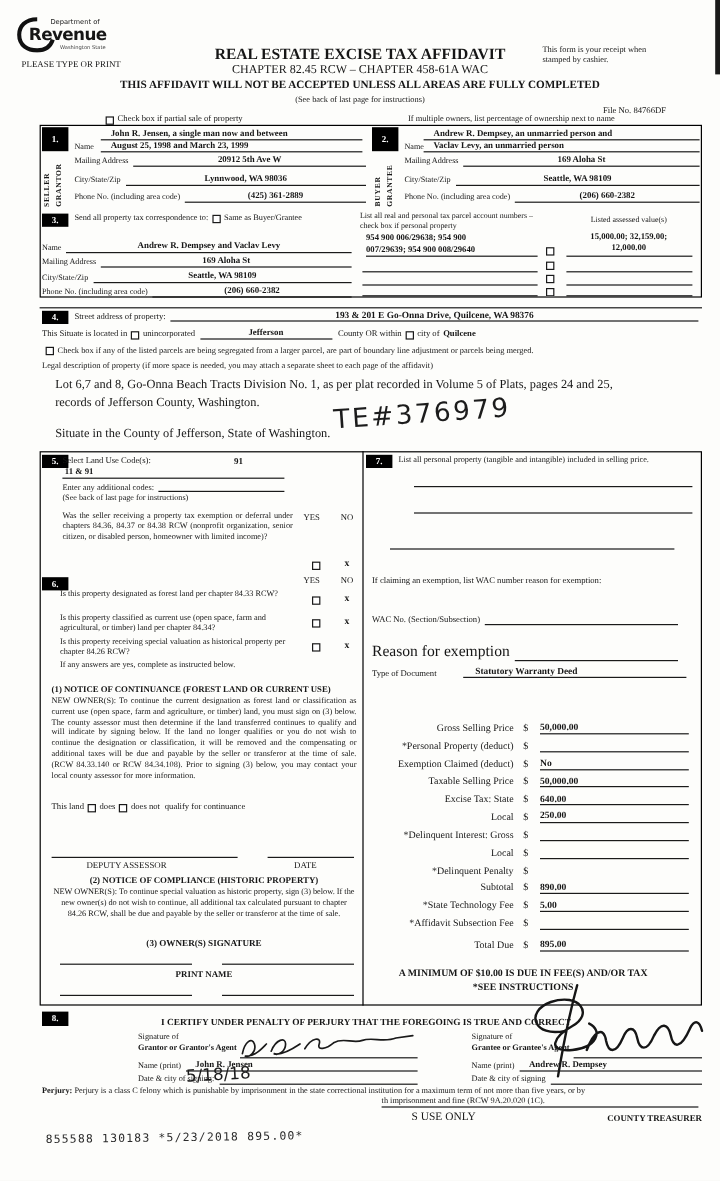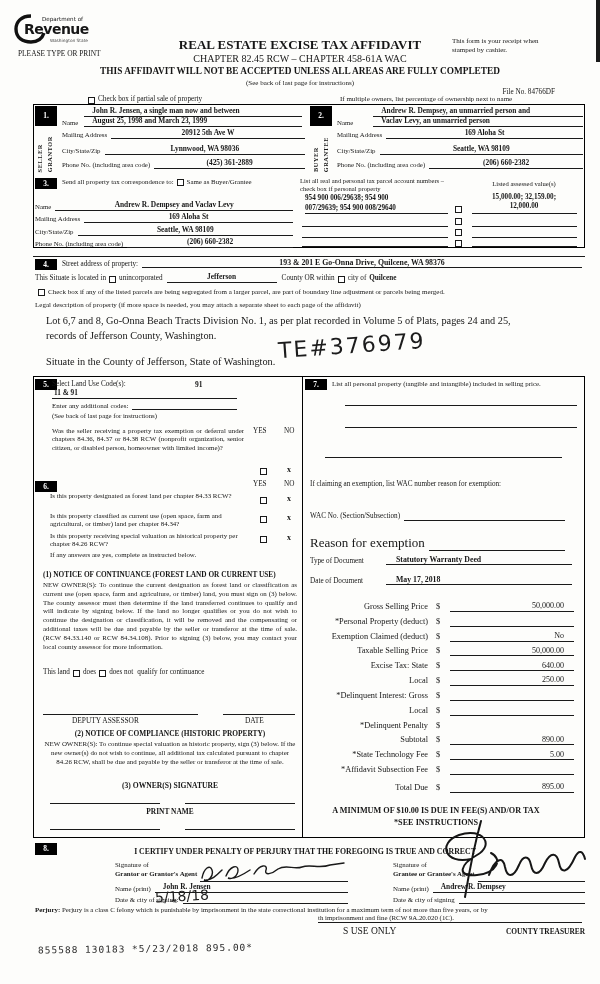--- a/index.html
+++ b/index.html
@@ -22,21 +22,21 @@
   .cb{display:inline-block;width:7px;height:7px;border:1px solid #1a1a1a;background:#fff;
       vertical-align:-1px;margin:0 3px;flex:none}
   .snum{position:absolute;background:#000;color:#fff;font-size:7.5px;font-weight:bold;
         text-align:center;width:22px}
   .vw{writing-mode:vertical-rl;transform:rotate(180deg);font-size:6.3px;font-weight:bold;
       letter-spacing:.6px;line-height:1.35}
   .nline{border-bottom:1px solid #1a1a1a;font-weight:bold;font-size:7.4px;padding-left:8px;white-space:nowrap}
   .mrow{display:flex;align-items:flex-end;height:14.85px;font-size:8.3px}
   .mlabel{width:128px;text-align:right;padding-right:8px;white-space:nowrap}
   .mdollar{width:14px}
-  .mval{flex:1;border-bottom:1px solid #1a1a1a;text-align:right;font-weight:normal;
+  .mval{flex:1;border-bottom:1px solid #1a1a1a;font-weight:bold;
         padding-right:10px;font-size:8px;min-height:10px}
   .hand{font-family:"DejaVu Sans",sans-serif;color:#1c1c1c}
   .mono{font-family:"DejaVu Sans Mono",monospace}
   svg{display:block}
 </style>
 </head>
 <body>
 
 <div id="page">
 
@@ -89,21 +89,21 @@
     <span class="uv">(425) 361-2889</span>
   </div>
 
   <div class="snum" style="left:310px;top:106px;height:20px;line-height:20px">2.</div>
   <div class="abs f" style="left:312px;top:128px;height:44px;gap:1px">
     <span class="vw">BUYER</span>
     <span class="vw">GRANTEE</span>
   </div>
   <div class="abs f" style="left:337px;top:107px;width:246px">
     <span class="lbl" style="font-size:6.8px">Name</span>
-    <div style="flex:1;margin-left:20px">
+    <div style="flex:1;margin-left:0">
       <div class="nline">Andrew R. Dempsey, an unmarried person and</div>
       <div class="nline">Vaclav Levy, an unmarried person</div>
     </div>
   </div>
   <div class="abs f" style="left:337px;top:129px;width:246px">
     <span class="lbl" style="font-size:6.8px">Mailing Address</span>
     <span class="uv">169 Aloha St</span>
   </div>
   <div class="abs f" style="left:337px;top:145px;width:246px">
     <span class="lbl" style="font-size:6.8px">City/State/Zip</span>
@@ -245,24 +245,20 @@
     <span class="uv"></span>
   </div>
   <div class="abs f" style="left:310px;top:535px;width:255px">
     <span class="lbl" style="font-size:13px">Reason for exemption</span>
     <span class="uv"></span>
   </div>
   <div class="abs f" style="left:310px;top:555px;width:262px">
     <span class="lbl" style="font-size:7.2px;width:72px">Type of Document</span>
     <span class="uvl">Statutory Warranty Deed</span>
   </div>
-  <div class="abs f" style="left:310px;top:575px;width:262px">
-    <span class="lbl" style="font-size:7.2px;width:72px">Date of Document</span>
-    <span class="uvl">May 17, 2018</span>
-  </div>
 
   <div class="abs" style="left:308px;top:597px;width:266px">
     <div class="mrow">
         <span class="mlabel">Gross Selling Price</span>
         <span class="mdollar">$</span>
         <span class="mval">50,000.00</span>
       </div>
     <div class="mrow">
         <span class="mlabel">*Personal Property (deduct)</span>
         <span class="mdollar">$</span>

